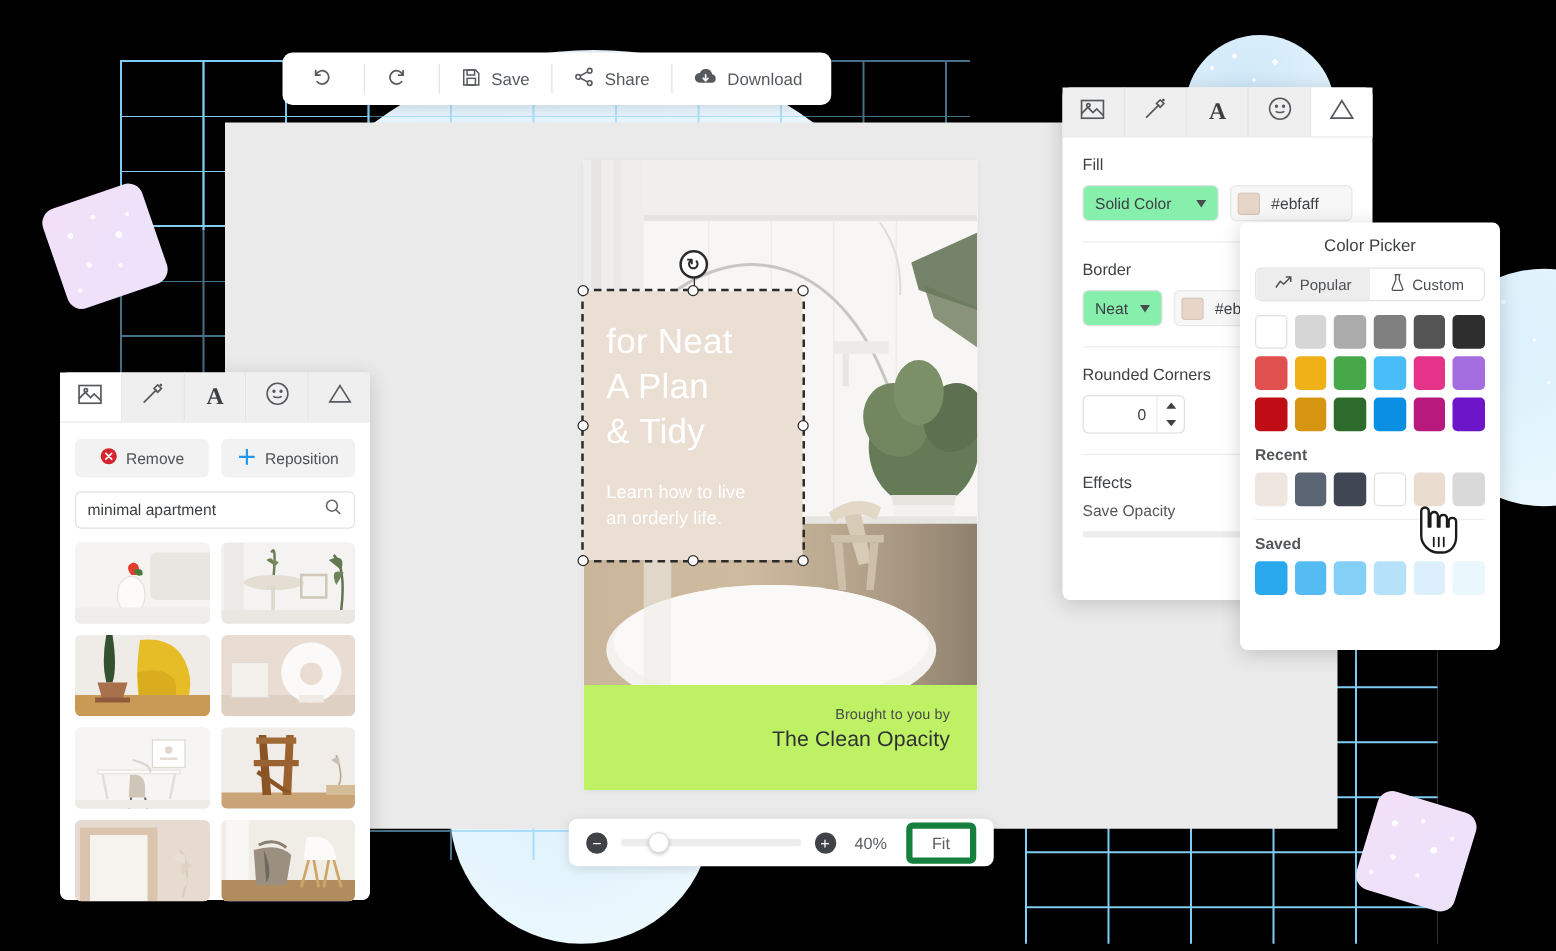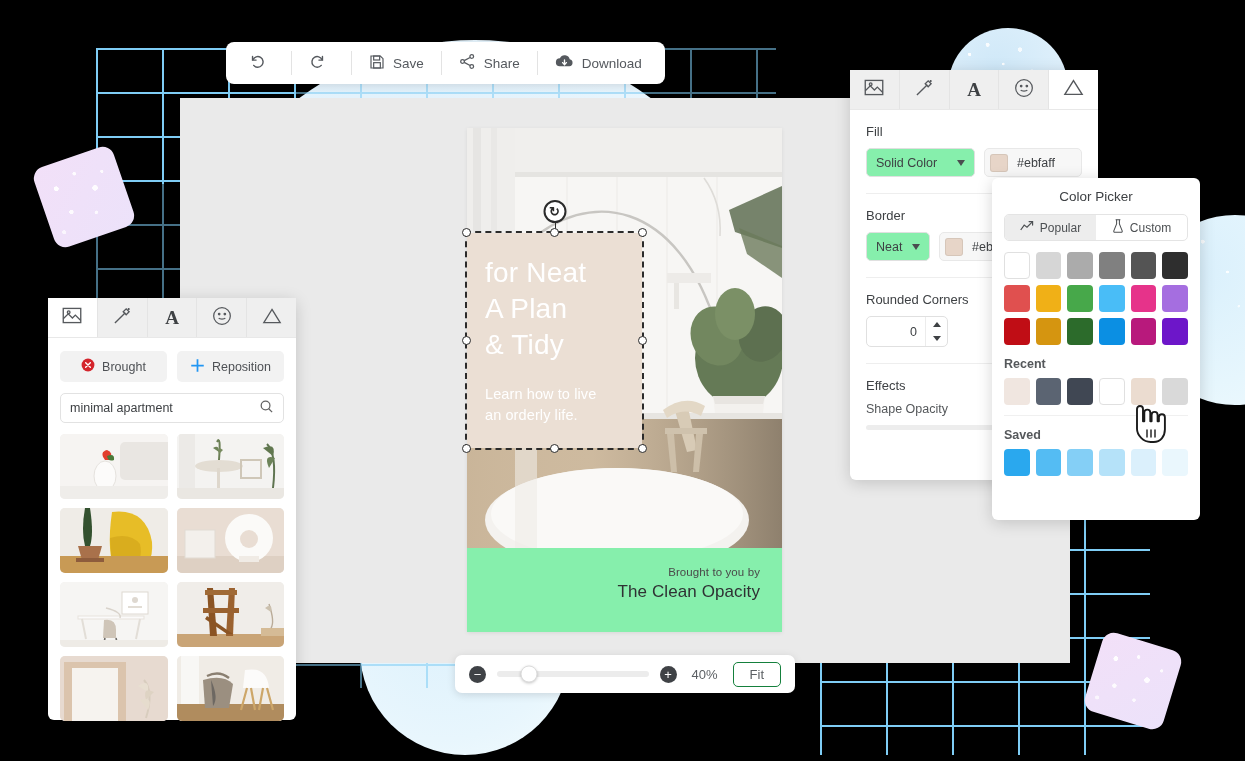--- a/index.html
+++ b/index.html
@@ -100,21 +100,21 @@
   .design {
     position:absolute; left:467px; top:128px; width:315px; height:504px;
     background:#fff; overflow:hidden;
     box-shadow:0 1px 4px rgba(0,0,0,.08);
   }
   .photo {
     position:absolute; left:0; top:0; width:315px; height:420px;
     overflow:hidden; background:#f4f3f1;
   }
   .footer-area {
-    position:absolute; left:0; top:420px; width:315px; height:84px; background:#86efac;
+    position:absolute; left:0; top:420px; width:315px; height:84px; background:#bef264;
     padding:18px 22px 0 0; text-align:right;
   }
   .footer-small { font-size:11.5px; color:#4a4a4a; letter-spacing:.1px; }
   .footer-big { font-size:17px; color:#2f3133; margin-top:4px; letter-spacing:.1px; }
 
   
   .shape-sel {
     position:absolute; left:467px; top:233px; width:175px; height:215px;
     background:#ebdfd4; outline:2px dashed #2b2b2b;
   }
@@ -146,21 +146,21 @@
     flex:none;
   }
   .zslider { flex:1; height:6px; border-radius:3px; background:#ececec; position:relative; }
   .zknob {
     position:absolute; left:21%; top:50%; transform:translate(-50%,-50%);
     width:17px; height:17px; border-radius:50%; background:#fff;
     border:1px solid #dcdcdc; box-shadow:0 1px 3px rgba(0,0,0,.22);
   }
   .zpct { font-size:13px; color:#5b5f63; min-width:34px; text-align:center; }
   .zfit {
-    font-size:13px; color:#5b5f63; border:1px solid #15803d; border-radius:5px;
+    font-size:13px; color:#5b5f63; border:5px solid #15803d; border-radius:5px;
     padding:4px 16px; cursor:pointer; background:#fff;
   }
 
   
   .panel { position:absolute; background:#fff; border-radius:6px; box-shadow:0 3px 16px rgba(0,0,0,.17); }
   .tabs { display:flex; height:40px; border-bottom:1px solid #e8e8e8; }
   .tab {
     flex:1; display:flex; align-items:center; justify-content:center;
     background:#efefef; border-right:1px solid #e4e4e4; cursor:pointer; color:#56595d;
   }
@@ -446,21 +446,21 @@
     </div>
     <div class="lbody">
       <div class="act-row">
         <button class="act-btn">
           <span>
             <svg width="14" height="14" viewBox="0 0 24 24">
                 <circle cx="12" cy="12" r="11" fill="#d4242c"></circle>
             <path d="M8 8l8 8M16 8l-8 8" stroke="#fff" stroke-width="2.4" stroke-linecap="round"></path>
               </svg>
           </span>
-          <span>Brought</span>
+          <span>Remove</span>
         </button>
         <button class="act-btn">
           <span>
             <svg width="15" height="15" viewBox="0 0 24 24" fill="#2196f3">
               <path d="M10.6 2h2.8v8.6H22v2.8h-8.6V22h-2.8v-8.6H2v-2.8h8.6z"></path>
             </svg>
           </span>
           <span>Reposition</span>
         </button>
       </div>
@@ -649,21 +649,21 @@
           <div>
               <span class="tri-up"></span>
             </div>
           <div>
               <span class="tri-dn"></span>
             </div>
         </div>
       </div>
       <div class="divider"></div>
       <div class="sect-label">Effects</div>
-      <div class="op-label">Shape Opacity</div>
+      <div class="op-label">Save Opacity</div>
       <div class="op-track"></div>
     </div>
   </div>
 
   <div class="panel cpanel">
     <div class="cp-title">Color Picker</div>
     <div class="seg">
       <div class="on">
         <span>
           <svg width="14" height="13" viewBox="0 0 20 18" fill="none" stroke="#4d5053" stroke-width="1.7">

